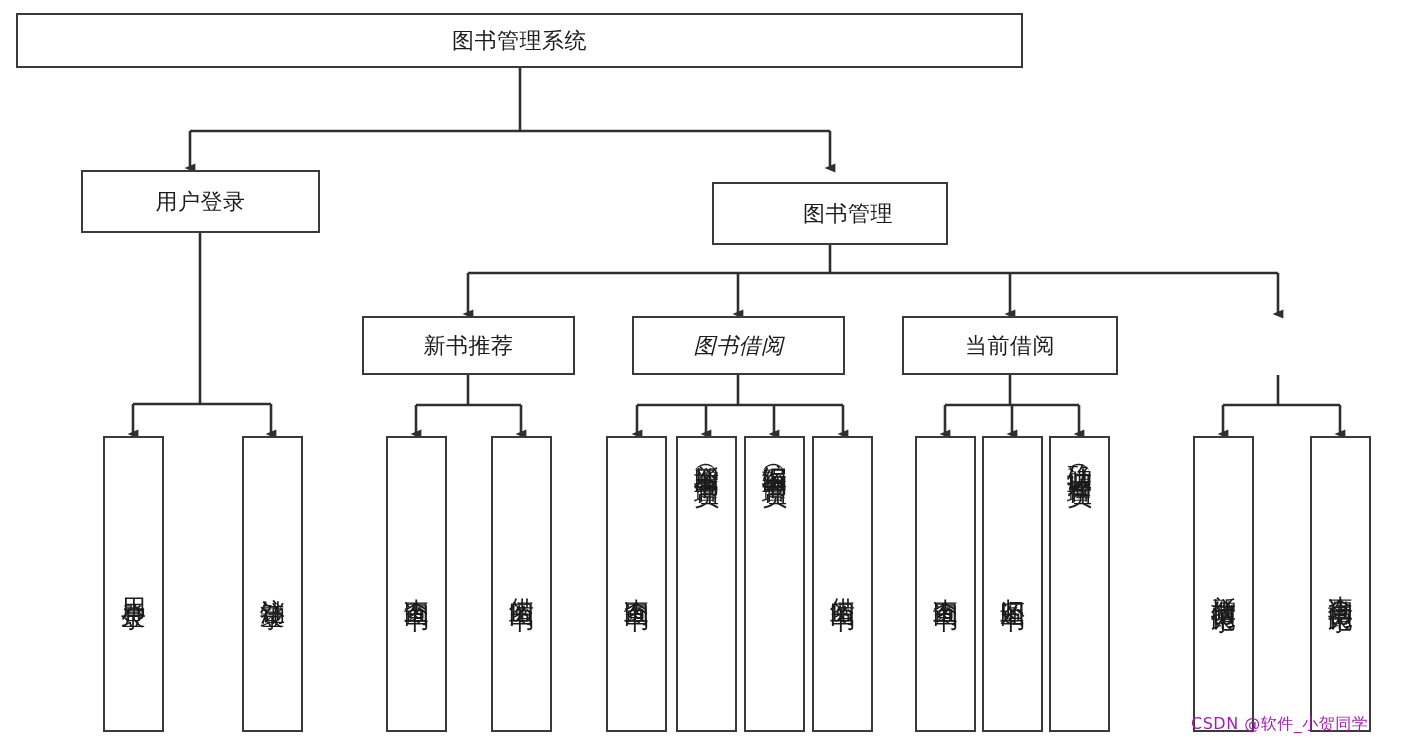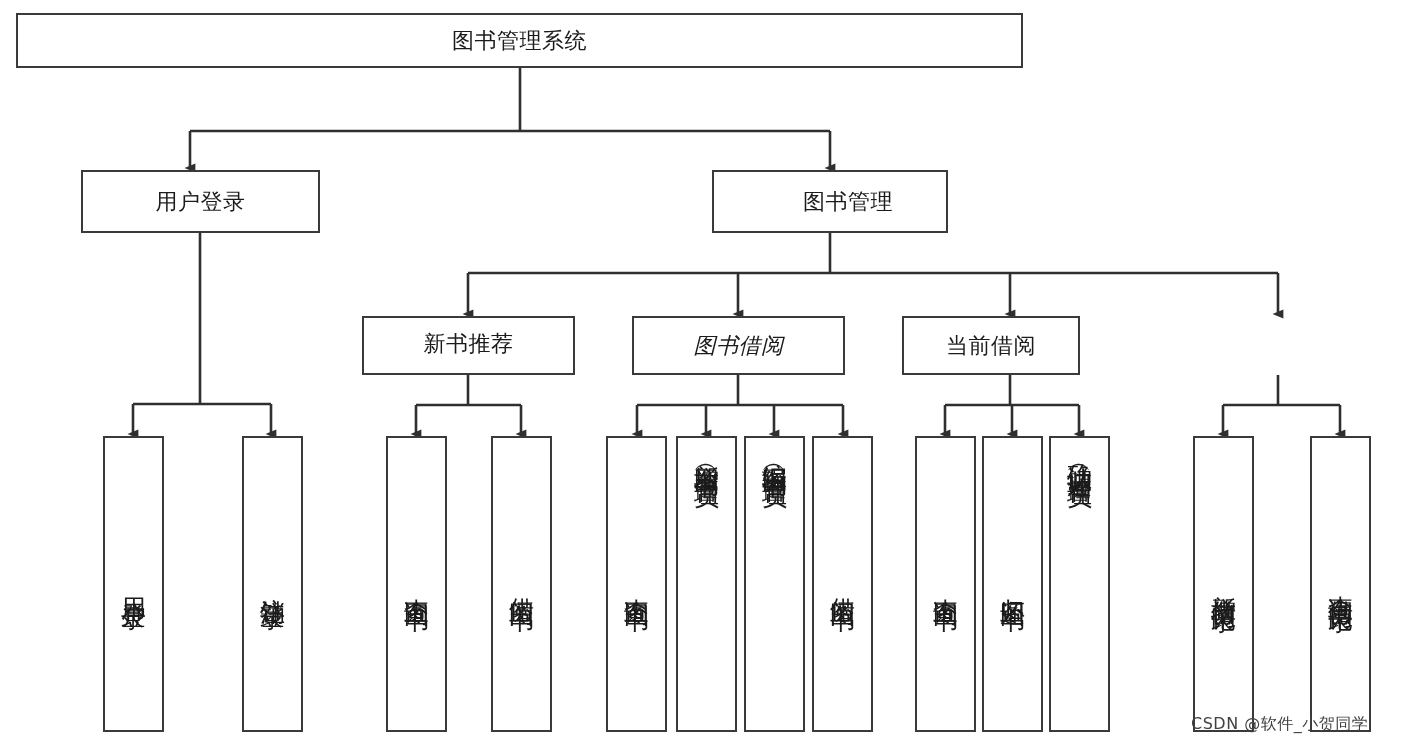--- a/index.html
+++ b/index.html
@@ -67,21 +67,21 @@
   }
   .node.vert.short-leaf {
     align-items: center;
     padding-top: 0;
   }
   .watermark {
     position: absolute;
     left: 1191px;
     top: 714px;
     font-size: 16px;
-    color: #404040;
+    color: #a21caf;
     white-space: nowrap;
     z-index: 5;
     letter-spacing: 0.5px;
   }
 </style>
 </head>
 <body>
 
 <div id="diagram-root">
 
@@ -136,31 +136,31 @@
     </g>
   </svg>
 
   <div class="node root horiz" style="left:16px; top:13px; width:1007px; height:55px;">
     <span class="node-label">图书管理系统</span>
   </div>
 
   <div class="node horiz" style="left:81px; top:170px; width:239px; height:63px;">
     <span class="node-label">用户登录</span>
   </div>
-  <div class="node horiz" style="left:712px; top:170px; width:236px; height:63px;padding-left:36px;">
+  <div class="node horiz" style="left:712px; top:182px; width:236px; height:63px;padding-left:36px;">
     <span class="node-label">图书管理</span>
   </div>
 
-  <div class="node horiz" style="left:362px; top:316px; width:213px; height:59px;font-family:Liberation Mono, monospace;">
+  <div class="node horiz" style="left:362px; top:316px; width:213px; height:59px;">
     <span class="node-label">新书推荐</span>
   </div>
   <div class="node horiz" style="left:632px; top:316px; width:213px; height:59px;font-style:italic;">
     <span class="node-label">图书借阅</span>
   </div>
-  <div class="node horiz" style="left:902px; top:316px; width:178px; height:59px;">
+  <div class="node horiz" style="left:902px; top:316px; width:216px; height:59px;">
     <span class="node-label">当前借阅</span>
   </div>
 
   <div class="node vert short-leaf" style="left:103px; top:436px; width:61px; height:296px;">
     <span class="node-label">用户登录</span>
   </div>
   <div class="node vert short-leaf" style="left:242px; top:436px; width:61px; height:296px;">
     <span class="node-label">注销登录</span>
   </div>
 

